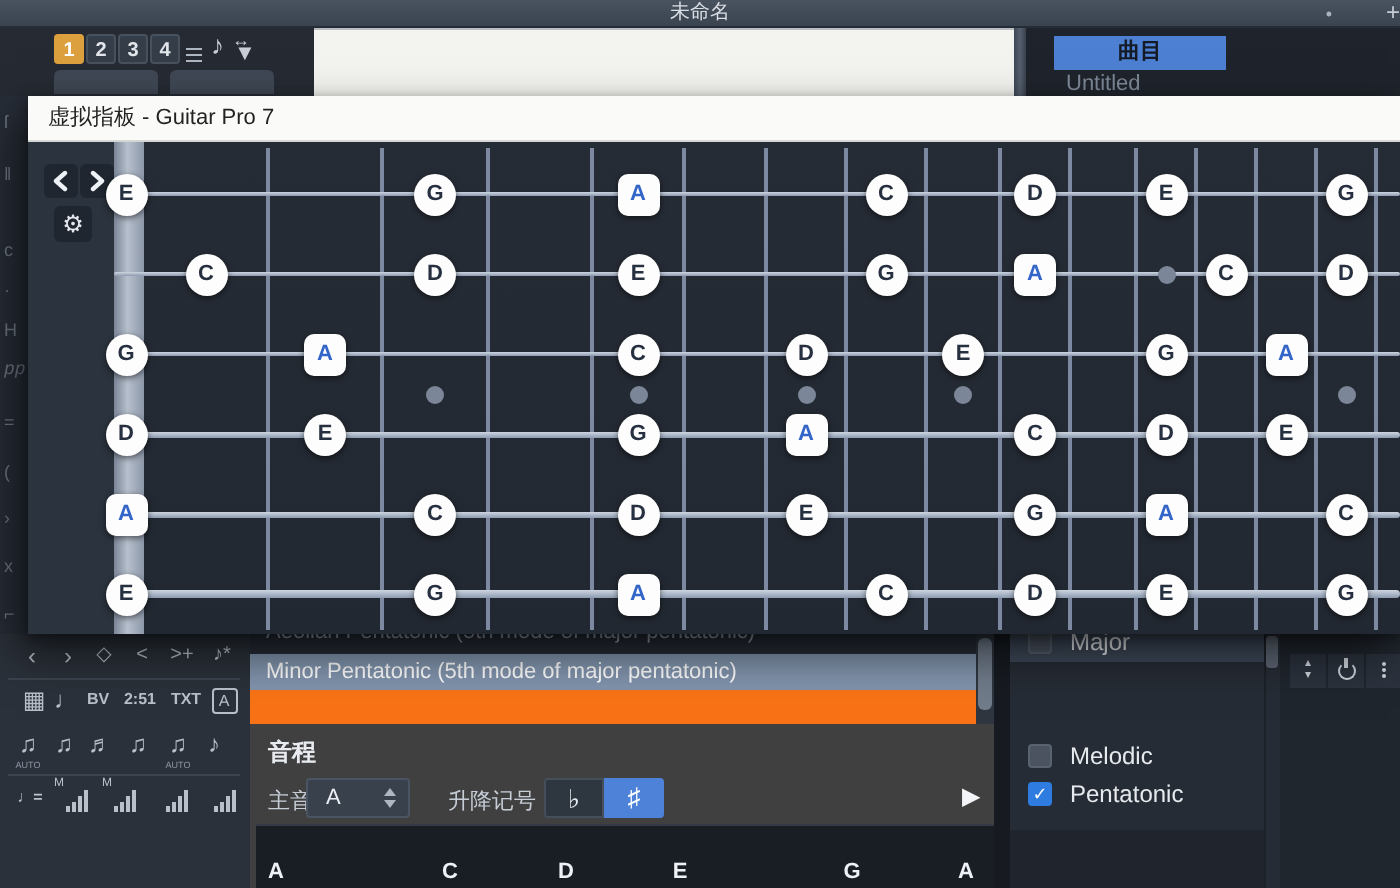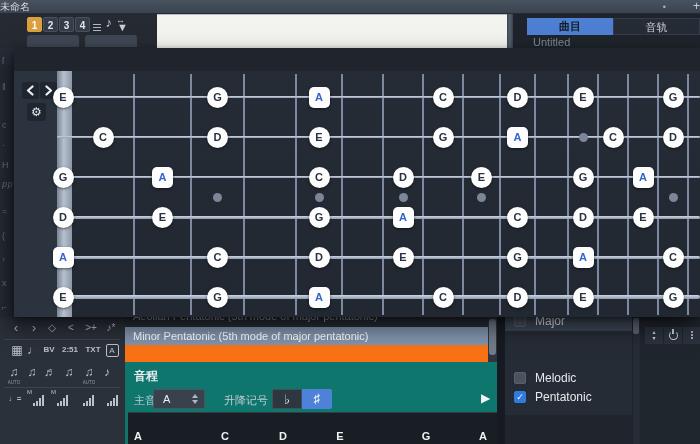--- a/index.html
+++ b/index.html
@@ -4,21 +4,21 @@
 <style>
   html,body{margin:0;padding:0;background:#111;}
   #app{position:relative;width:700px;height:444px;overflow:hidden;
        font-family:"Liberation Sans","DejaVu Sans",sans-serif;
        background:#20252d;color:#d7dbe2;font-size:11px;-webkit-font-smoothing:antialiased;}
   .abs{position:absolute;}
 
   
   #titlebar{left:0;top:0;width:700px;height:13px;background:linear-gradient(180deg,#49525f,#3a4350);
             border-bottom:1px solid #262c35;}
-  #title-text{left:0;top:0;width:100%;text-align:left;font-size:10px;line-height:13px;color:#d9dde3;}
+  #title-text{left:0;top:0;width:100%;text-align:center;font-size:10px;line-height:13px;color:#d9dde3;}
   #title-dot{right:34px;top:1px;font-size:9px;color:#aab2bd;line-height:12px;}
   #title-plus{right:0px;top:-1px;font-size:12px;color:#c6ccd4;line-height:14px;}
 
   
   #toolbar{left:0;top:14px;width:700px;height:34px;background:#262b33;}
   .viewbtn{top:3px;width:15px;height:15px;border-radius:2px;text-align:center;line-height:15px;
            font-size:10px;font-weight:bold;color:#e3e7ec;background:#343d48;border:1px solid #48525f;box-sizing:border-box;}
   .viewbtn.active{background:#dda03f;border-color:#dda03f;color:#fff;}
   #tb-note-icon{left:92px;top:1px;width:20px;height:19px;color:#c9ced6;}
   #tb-note-icon .lines{position:absolute;left:1px;bottom:3px;width:8px;height:7px;
@@ -79,21 +79,21 @@
   
   #scale-list{left:125px;top:317px;width:372px;height:45px;background:#f97316;overflow:hidden;}
   #row-partial{left:0;top:0;width:363px;height:10px;background:#272d36;overflow:hidden;}
   #row-partial span{position:absolute;left:8px;top:-7px;color:#9aa4b2;font-size:11px;white-space:nowrap;}
   #row-selected{left:0;top:10px;width:363px;height:18px;background:#8295ae;color:#ffffff;
                 line-height:18px;padding-left:8px;box-sizing:border-box;white-space:nowrap;font-size:11px;}
   #list-scroll{left:363px;top:0px;width:9px;height:45px;background:#2f3640;}
   #list-thumb{left:364px;top:2px;width:7px;height:36px;background:#717c8b;border-radius:3px;}
 
   
-  #intervals{left:125px;top:362px;width:372px;height:82px;background:#0f766e;}
+  #intervals{left:125px;top:362px;width:372px;height:82px;background:#404040;}
   #iv-header{left:9px;top:6px;font-size:12px;font-weight:bold;color:#e8ebf0;}
   #iv-root-label{left:9px;top:31px;color:#c6cdd7;}
   #root-select{left:28px;top:27px;width:52px;height:20px;background:#39414d;border:1px solid #4a5462;
                border-radius:2px;box-sizing:border-box;}
   #root-select .val{position:absolute;left:9px;top:0;line-height:18px;color:#eceff3;font-size:11px;}
   #root-select .up{position:absolute;right:6px;top:4px;width:0;height:0;border-left:3.5px solid transparent;
        border-right:3.5px solid transparent;border-bottom:4px solid #aeb6c2;}
   #root-select .dn{position:absolute;right:6px;bottom:4px;width:0;height:0;border-left:3.5px solid transparent;
        border-right:3.5px solid transparent;border-top:4px solid #aeb6c2;}
   #iv-acc-label{left:99px;top:31px;color:#c6cdd7;}
@@ -155,21 +155,20 @@
     </div>
     <div class="abs ghostbtn" style="left:27px"></div>
     <div class="abs ghostbtn" style="left:85px"></div>
   </div>
 
   <div class="abs" id="score-sheet"></div>
   <div class="abs" id="panel-divider"></div>
 
   <div class="abs" id="right-top">
     <div class="abs tab" id="tab-tracks">曲目</div>
-    <div class="abs tab" id="tab-track">音轨</div>
     <div class="abs" id="track-name-partial">Untitled</div>
   </div>
 
   <div class="abs" id="sliver">
       <span class="abs sliver-g" style="top: 8px;">ſ</span>
       <span class="abs sliver-g" style="top: 34px;">‖</span>
       <span class="abs sliver-g" style="top: 72px;">c</span>
       <span class="abs sliver-g" style="top: 92px;">·</span>
       <span class="abs sliver-g" style="top: 112px;">H</span>
       <span class="abs sliver-g" style="top: 132px; font-style: italic; font-family: Liberation Mono, monospace;">pp</span>
@@ -331,20 +330,23 @@
     </div>
     <div class="abs tile" style="left:24px">
         <span class="pwr"></span>
       </div>
     <div class="abs tile" style="left:43px;width:17px">
         <span class="vdots"></span>
       </div>
   </div>
 
   <div class="abs" id="fbwin">
+    <div class="abs" id="fbwin-titlebar">
+      <div class="abs" id="fbwin-title">虚拟指板 - Guitar Pro 7</div>
+    </div>
     <div class="abs" id="fbwin-body">
       <div class="abs" id="fb-leftstrip"></div>
       <div class="abs navbtn" style="left:8px">
         <svg width="11" height="11" viewBox="0 0 11 11">
             <polyline points="7.5,1.5 3,5.5 7.5,9.5" fill="none" stroke="#eef1f5" stroke-width="2.2" stroke-linecap="round" stroke-linejoin="round"></polyline>
           </svg>
       </div>
       <div class="abs navbtn" style="left:26px">
         <svg width="11" height="11" viewBox="0 0 11 11">
             <polyline points="3.5,1.5 8,5.5 3.5,9.5" fill="none" stroke="#eef1f5" stroke-width="2.2" stroke-linecap="round" stroke-linejoin="round"></polyline>

